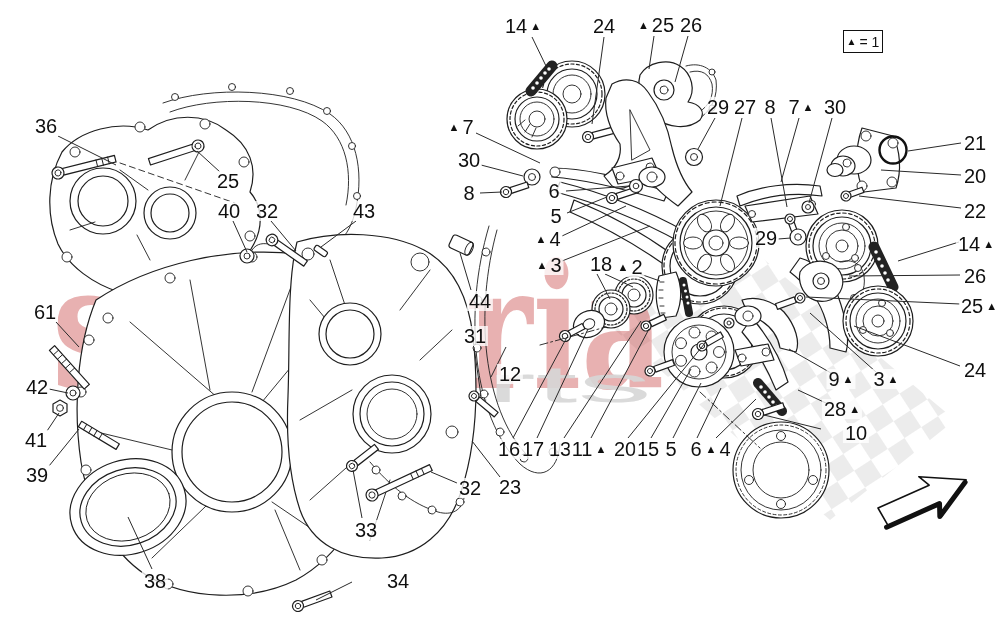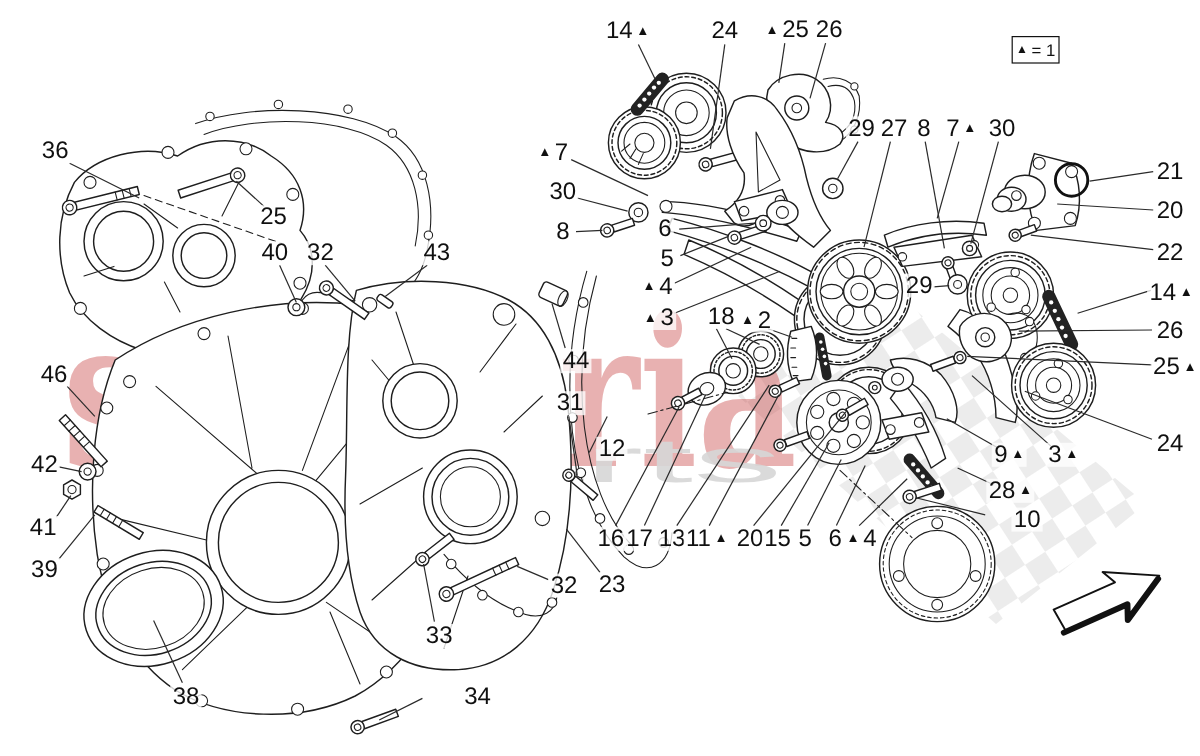--- a/index.html
+++ b/index.html
@@ -638,21 +638,21 @@
         <span class="tri">▲</span>
       </div>
       <div class="callout" style="left: 842px; top: 409px;">
         <span>28</span>
         <span class="tri">▲</span>
       </div>
       <div class="callout" style="left: 836px; top: 433px; margin-left: 20px;">
         <span>10</span>
       </div>
       <div class="callout" style="left: 45px; top: 312px;">
-        <span>46</span>
+        <span>61</span>
       </div>
       <div class="callout" style="left: 37px; top: 387px;">
         <span>42</span>
       </div>
       <div class="callout" style="left: 36px; top: 440px;">
         <span>41</span>
       </div>
       <div class="callout" style="left: 37px; top: 475px;">
         <span>39</span>
       </div>

